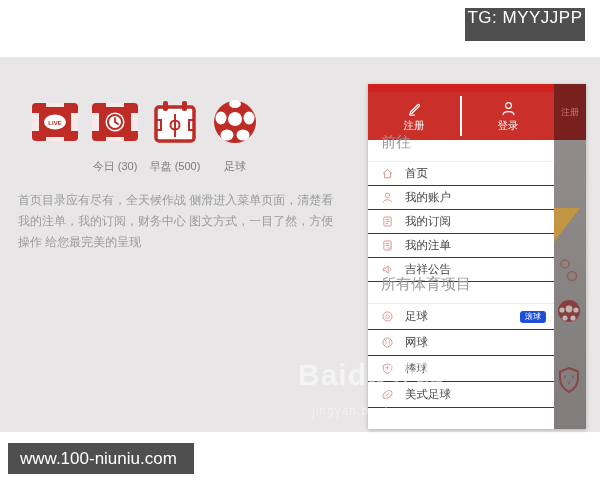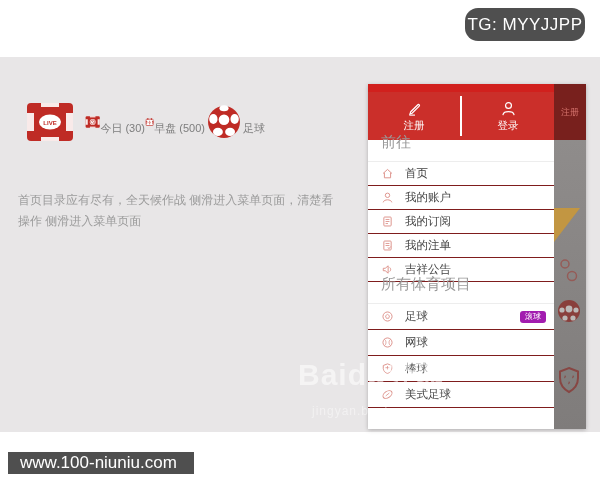--- a/index.html
+++ b/index.html
@@ -3,32 +3,32 @@
 <meta charset="utf-8">
 <style>
   * { margin:0; padding:0; box-sizing:border-box; }
   html,body { width:600px; height:480px; background:#fff; overflow:hidden; }
   body { font-family:"Liberation Sans","DejaVu Sans",sans-serif; position:relative; }
 
   .screen { position:absolute; inset:0; background:#ffffff; }
 
   
   .tg-box { position:absolute; top:8px; right:15px; width:120px; height:33px;
-    background:#4f4f4f; color:#fff; font-size:17px; display:flex; align-items:center;
-    justify-content:center; letter-spacing:.5px;border-radius:13px; }
-  .www-box { position:absolute; left:8px; bottom:6px; width:186px; height:22px;
+    background:#4f4f4f; color:#fff; font-size:17px; display:flex; align-items:flex-start;
+    justify-content:center; letter-spacing:.5px; }
+  .www-box { position:absolute; left:8px; bottom:6px; width:186px; height:31px;
     background:#4f4f4f; color:#fff; font-size:17px; display:flex; align-items:center;
     padding-left:12px; }
 
   
   .panel { position:absolute; top:57px; left:0; width:600px; height:375px; background:#e8e6e7; }
 
   
   .features { position:absolute; left:25px; top:40px; display:flex; }
-  .feature { width:60px; display:flex; flex-direction:row; align-items:center; }
+  .feature { width:60px; display:flex; flex-direction:column; align-items:center; }
   .feature .ficon { width:50px; height:50px; }
   .feature .flabel { margin-top:12px; font-size:11px; color:#7d7d7d; white-space:nowrap; }
 
   
   .desc { position:absolute; left:18px; top:133px; width:340px; }
   .desc .dline { font-size:12px; color:#9b9b9b; line-height:21px; white-space:nowrap; }
 
   
   .phone { position:absolute; left:368px; top:27px; width:218px; height:345px;
     background:#fff; overflow:hidden; box-shadow:0 1px 4px rgba(0,0,0,.25); display:flex; }
@@ -42,21 +42,21 @@
   .hdr-btn .blabel { color:#fff; font-size:10.5px; }
   .hdr-divider { width:2px; background:#ffffff; margin:4px 0; }
 
   .menu { flex:1; background:#fff; }
   .msection { height:22px; display:flex; align-items:flex-end; padding:0 0 9px 13px;
     font-size:15px; color:#9a9a9a; border-bottom:1px solid #ededed; }
   .mitem { height:24px; display:flex; align-items:center; padding-left:13px;
     border-bottom:1px solid #7f1d1d; font-size:11.5px; color:#444; cursor:pointer; }
   .mitem .micon { width:13px; height:13px; margin-right:11px; flex-shrink:0; }
   .sport { height:26px; }
-  .badge { margin-left:auto; margin-right:8px; background:#a21caf; color:#fff;
+  .badge { margin-left:auto; margin-right:8px; background:#1d4ed8; color:#fff;
     font-size:8px; padding:2px 5px; border-radius:3px; line-height:1; }
 
   
   .dim-top { height:56px; background:#78201d; display:flex; align-items:center; justify-content:center; flex-shrink:0; }
   .dim-top .dreg { color:#d4726c; font-size:9px; white-space:nowrap; }
   .dim-body { flex:1; background:linear-gradient(180deg,#8f8c8b,#7f7c7b); position:relative; overflow:hidden; }
   .tri { position:absolute; left:0; top:68px; width:0; height:0;
     border-top:34px solid #cf9a31; border-right:26px solid transparent; opacity:.8; }
   .dim-mini { position:absolute; left:4px; top:118px; width:20px; height:26px; opacity:.55; }
   .dim-ball { position:absolute; left:2px; top:158px; width:26px; height:26px; opacity:.8; }
@@ -125,21 +125,22 @@
           <ellipse cx="17" cy="38" rx="6.5" ry="5.5" fill="#fff"></ellipse>
           <ellipse cx="33" cy="38" rx="6.5" ry="5.5" fill="#fff"></ellipse>
           <ellipse cx="25" cy="7" rx="6" ry="4" fill="#fff"></ellipse>
         </svg>
         <div class="flabel">足球</div>
       </div>
     </div>
 
     <div class="desc">
       <div class="dline">首页目录应有尽有，全天候作战 侧滑进入菜单页面，清楚看</div>
-      <div class="dline">操作 侧滑进入菜单页面</div>
+      <div class="dline">我的注单，我的订阅，财务中心 图文方式，一目了然，方便</div>
+      <div class="dline">操作 给您最完美的呈现</div>
     </div>
 
     <div class="phone">
 
       <div class="drawer-col">
         <div class="hdr">
           <div class="hdr-strip"></div>
           <div class="hdr-btns">
             <div class="hdr-btn">
               <svg width="17" height="17" viewBox="0 0 18 18">

